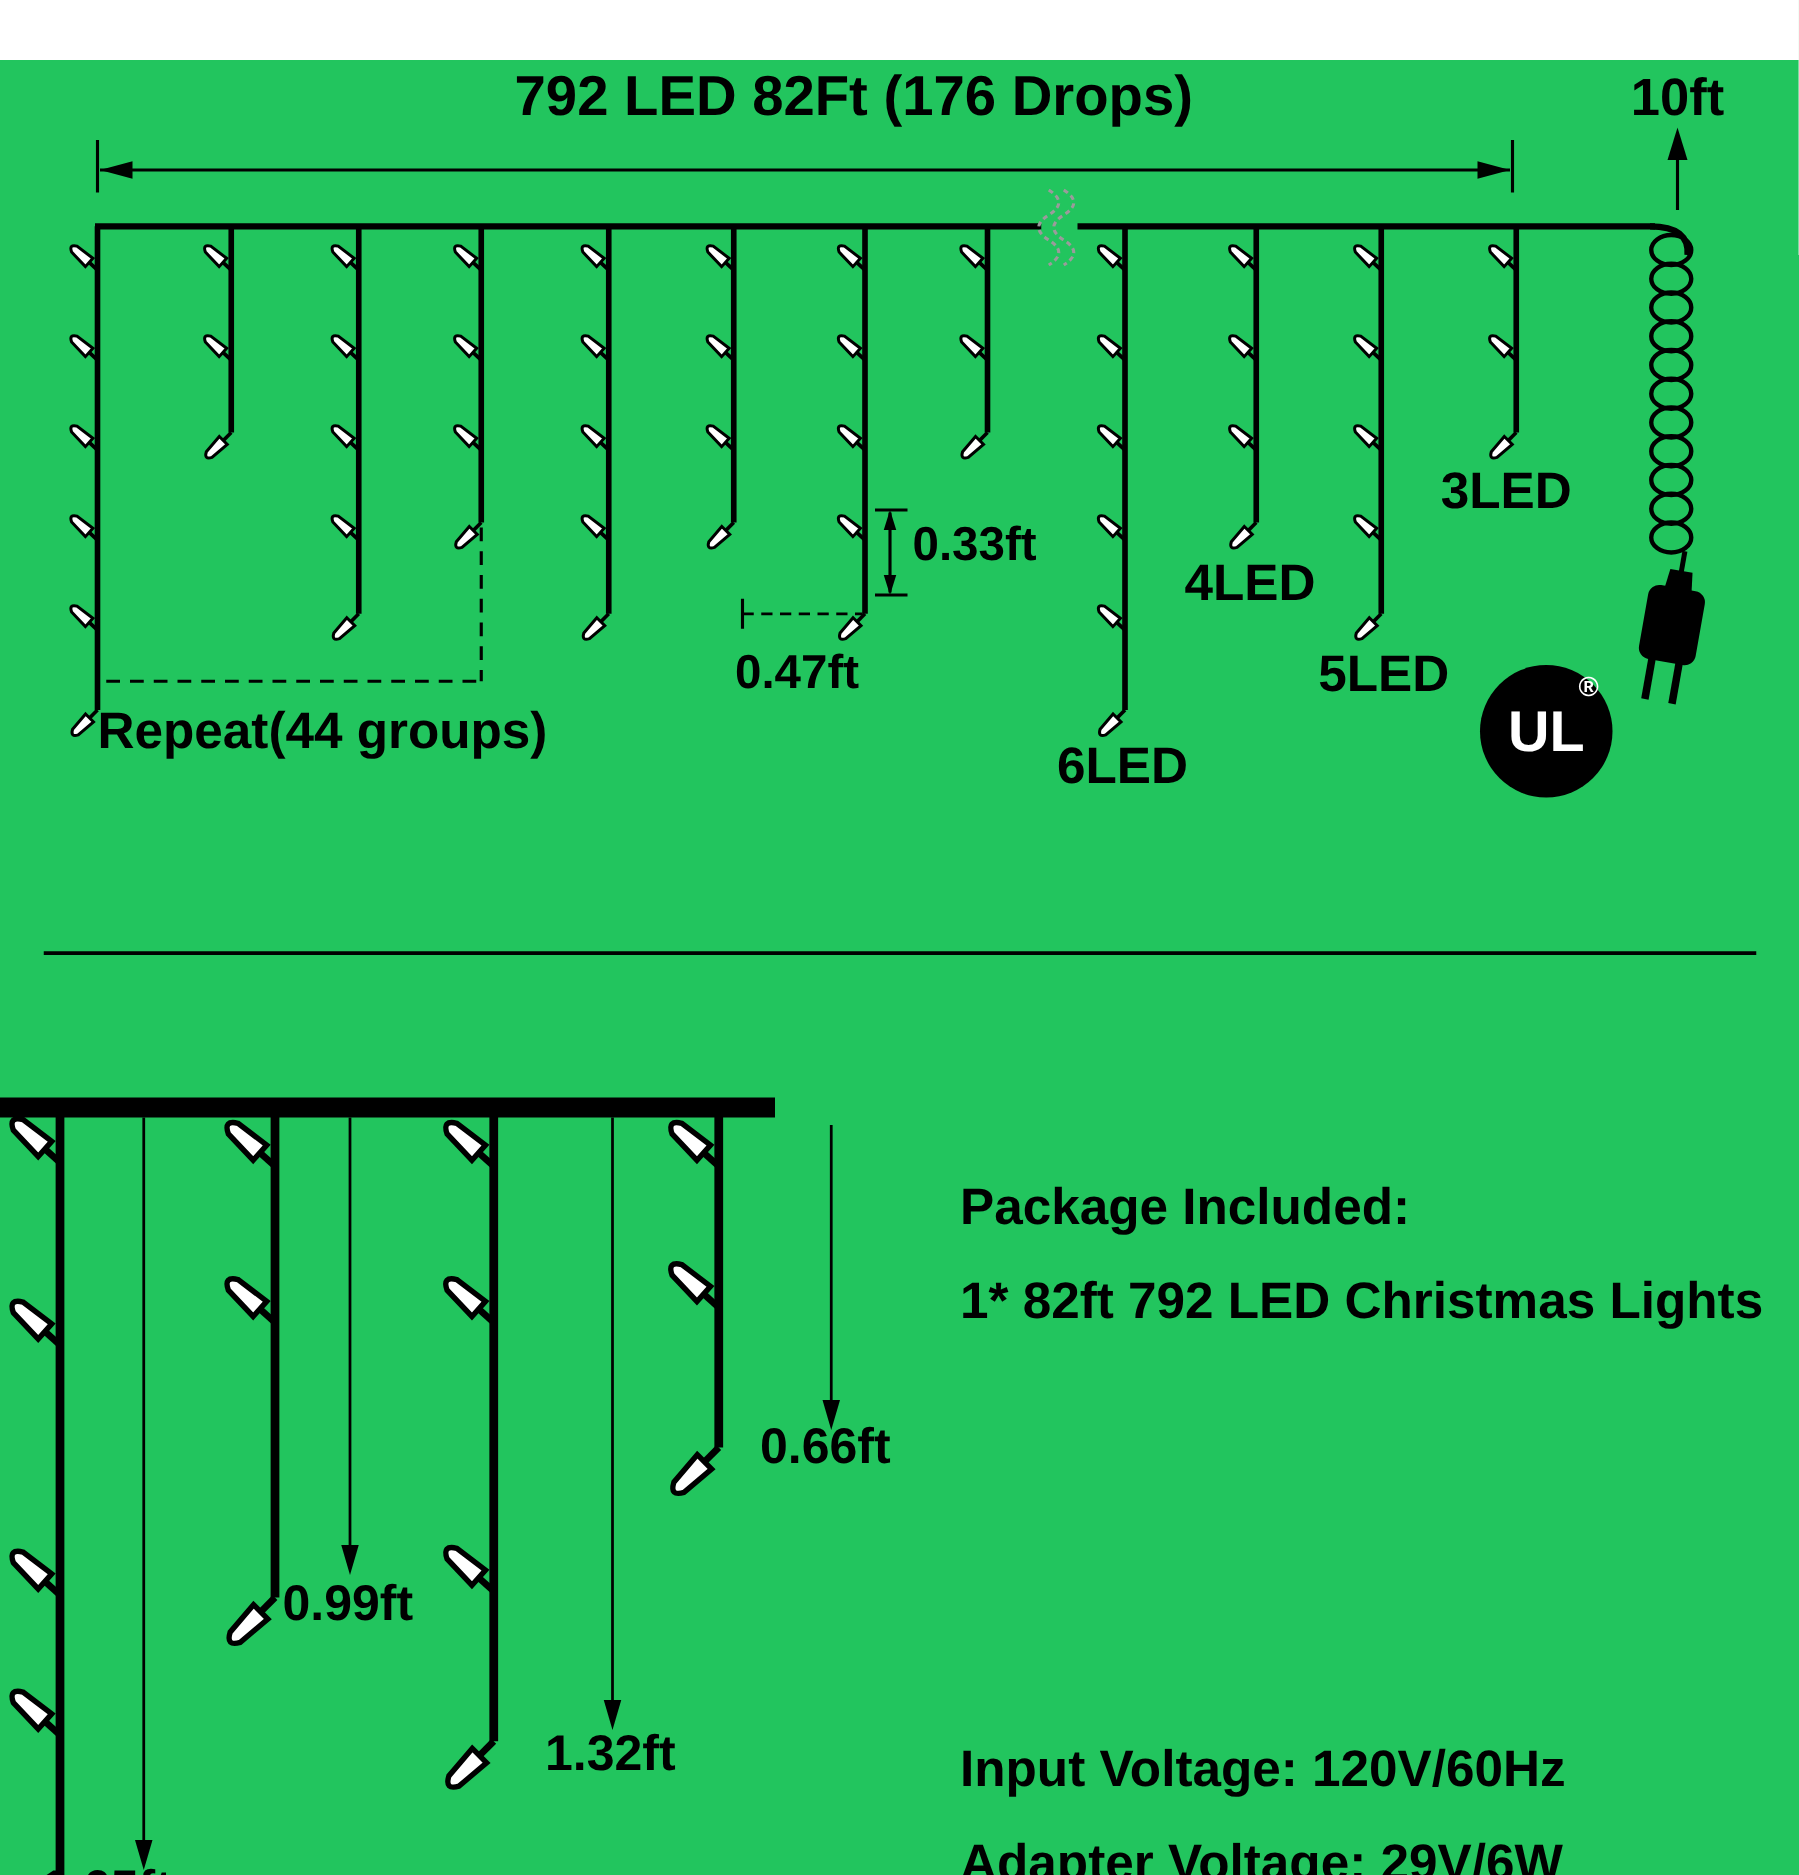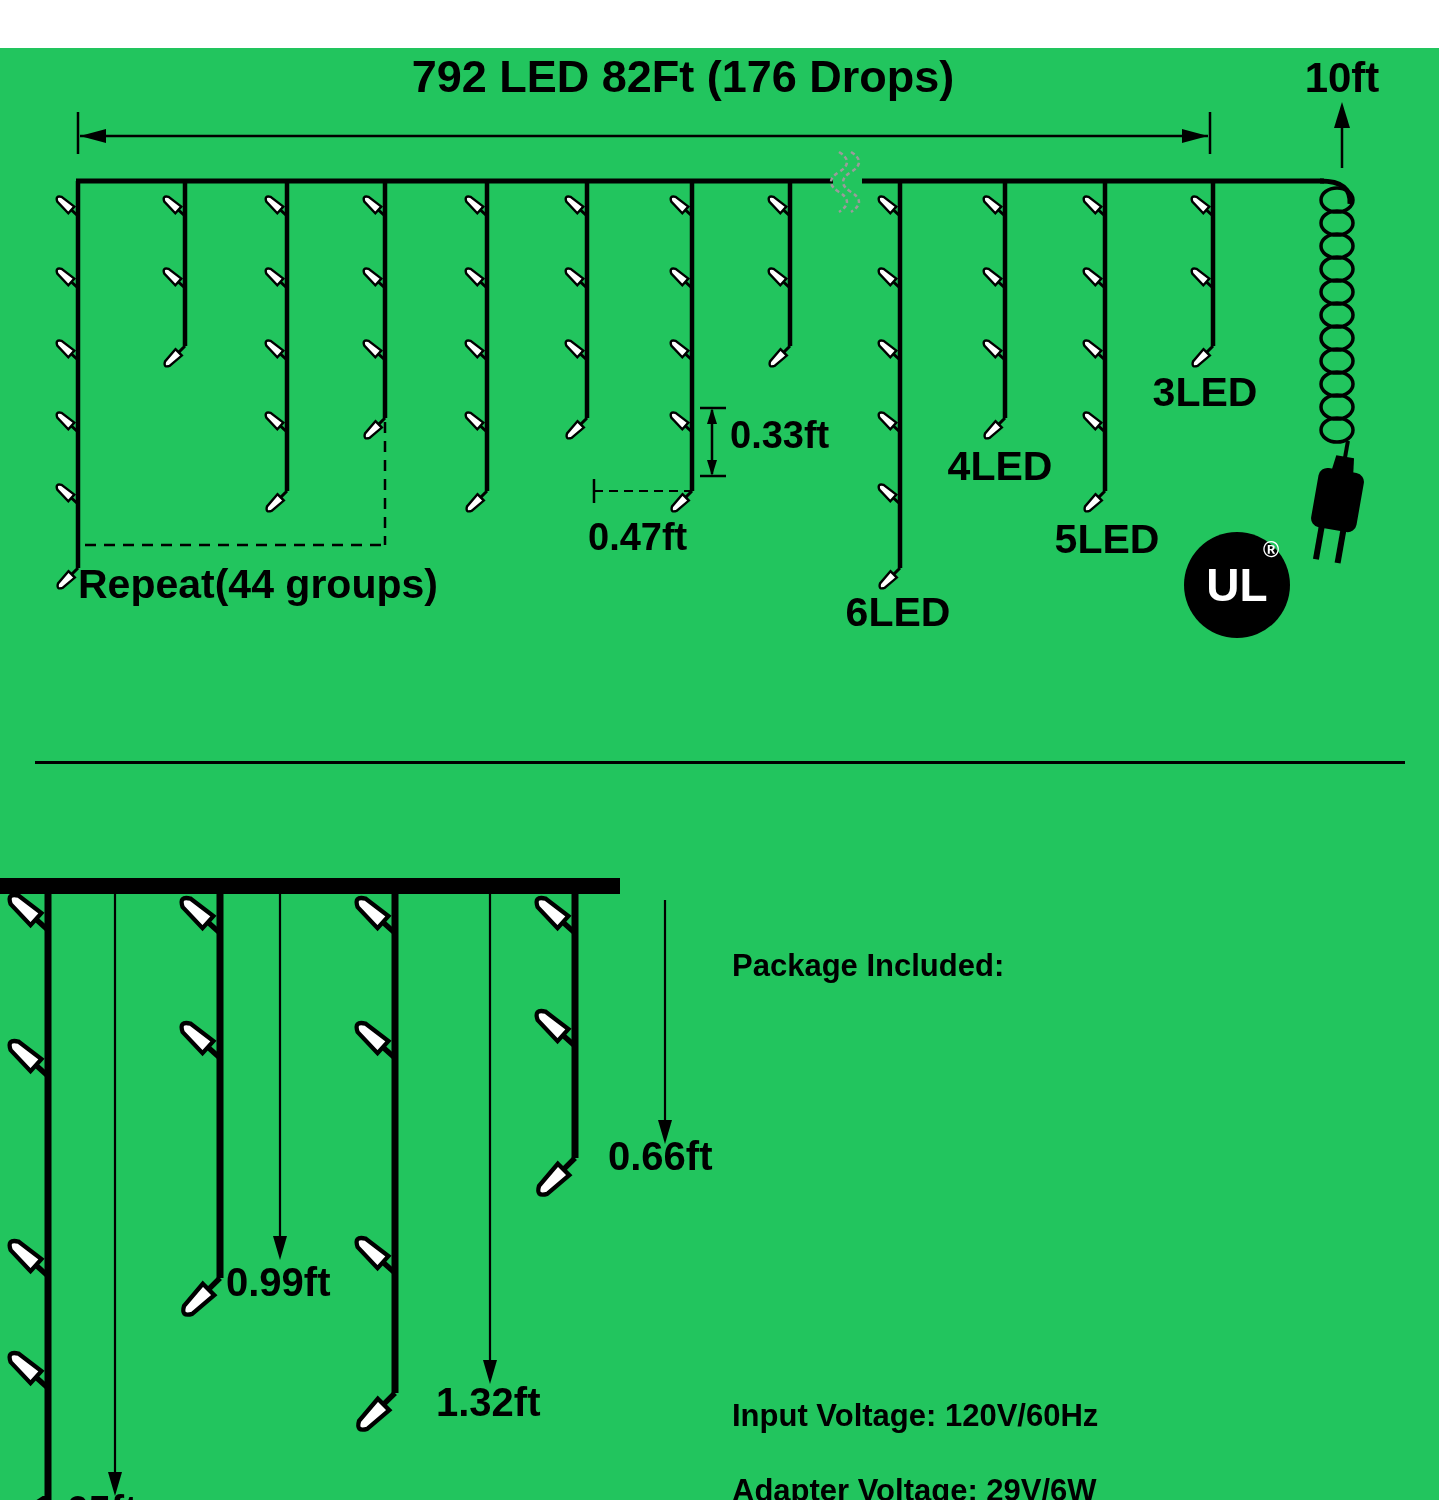--- a/index.html
+++ b/index.html
@@ -9,21 +9,21 @@
   svg text{font-family:"Liberation Sans",sans-serif;font-weight:bold;fill:#000;}
   .wire2{stroke:#000;stroke-width:5;fill:none;}
   .dropline{stroke:#000;stroke-width:4.5;}
   .dropline-b{stroke:#000;stroke-width:7;}
   .dim{stroke:#000;stroke-width:2.5;fill:none;}
   .dash{stroke:#000;stroke-width:2.5;stroke-dasharray:11 8;fill:none;}
   .dashdim{stroke:#000;stroke-width:2.2;stroke-dasharray:9 6;fill:none;}
   .coil{stroke:#000;stroke-width:3.5;fill:none;}
   .arrowline{stroke:#000;stroke-width:2.2;}
   .divider{position:absolute;left:35px;top:713px;width:1370px;height:3px;background:#000;}
-  .pkg{position:absolute;left:732px;color:#000;font-weight:bold;font-size:31px;}
+  .pkg{position:absolute;left:768px;color:#000;font-weight:bold;font-size:41px;}
   .pkg .line{height:75px;display:flex;align-items:center;white-space:nowrap;}
 </style>
 </head>
 <body>
 
 <div id="stage">
 
   <svg style="left:0;top:0;" width="1439" height="760" viewBox="0 0 1439 760">
     <defs>
       <g id="bulb">
@@ -262,20 +262,21 @@
 
     <g>
       <line class="arrowline" x1="665" y1="72" x2="665" y2="302"></line>
       <polygon points="665,316 658,292 672,292" fill="#000"></polygon>
     </g>
     <text x="608" y="342" font-size="40">0.66ft</text>
   </svg>
 
   <div class="pkg" style="top:880px;">
     <div class="line">Package Included:</div>
+    <div class="line">1* 82ft 792 LED Christmas Lights</div>
   </div>
 
   <div class="pkg" style="top:1330px;">
     <div class="line">Input Voltage: 120V/60Hz</div>
     <div class="line">Adapter Voltage: 29V/6W</div>
   </div>
 
 </div>
 
 </body></html>

